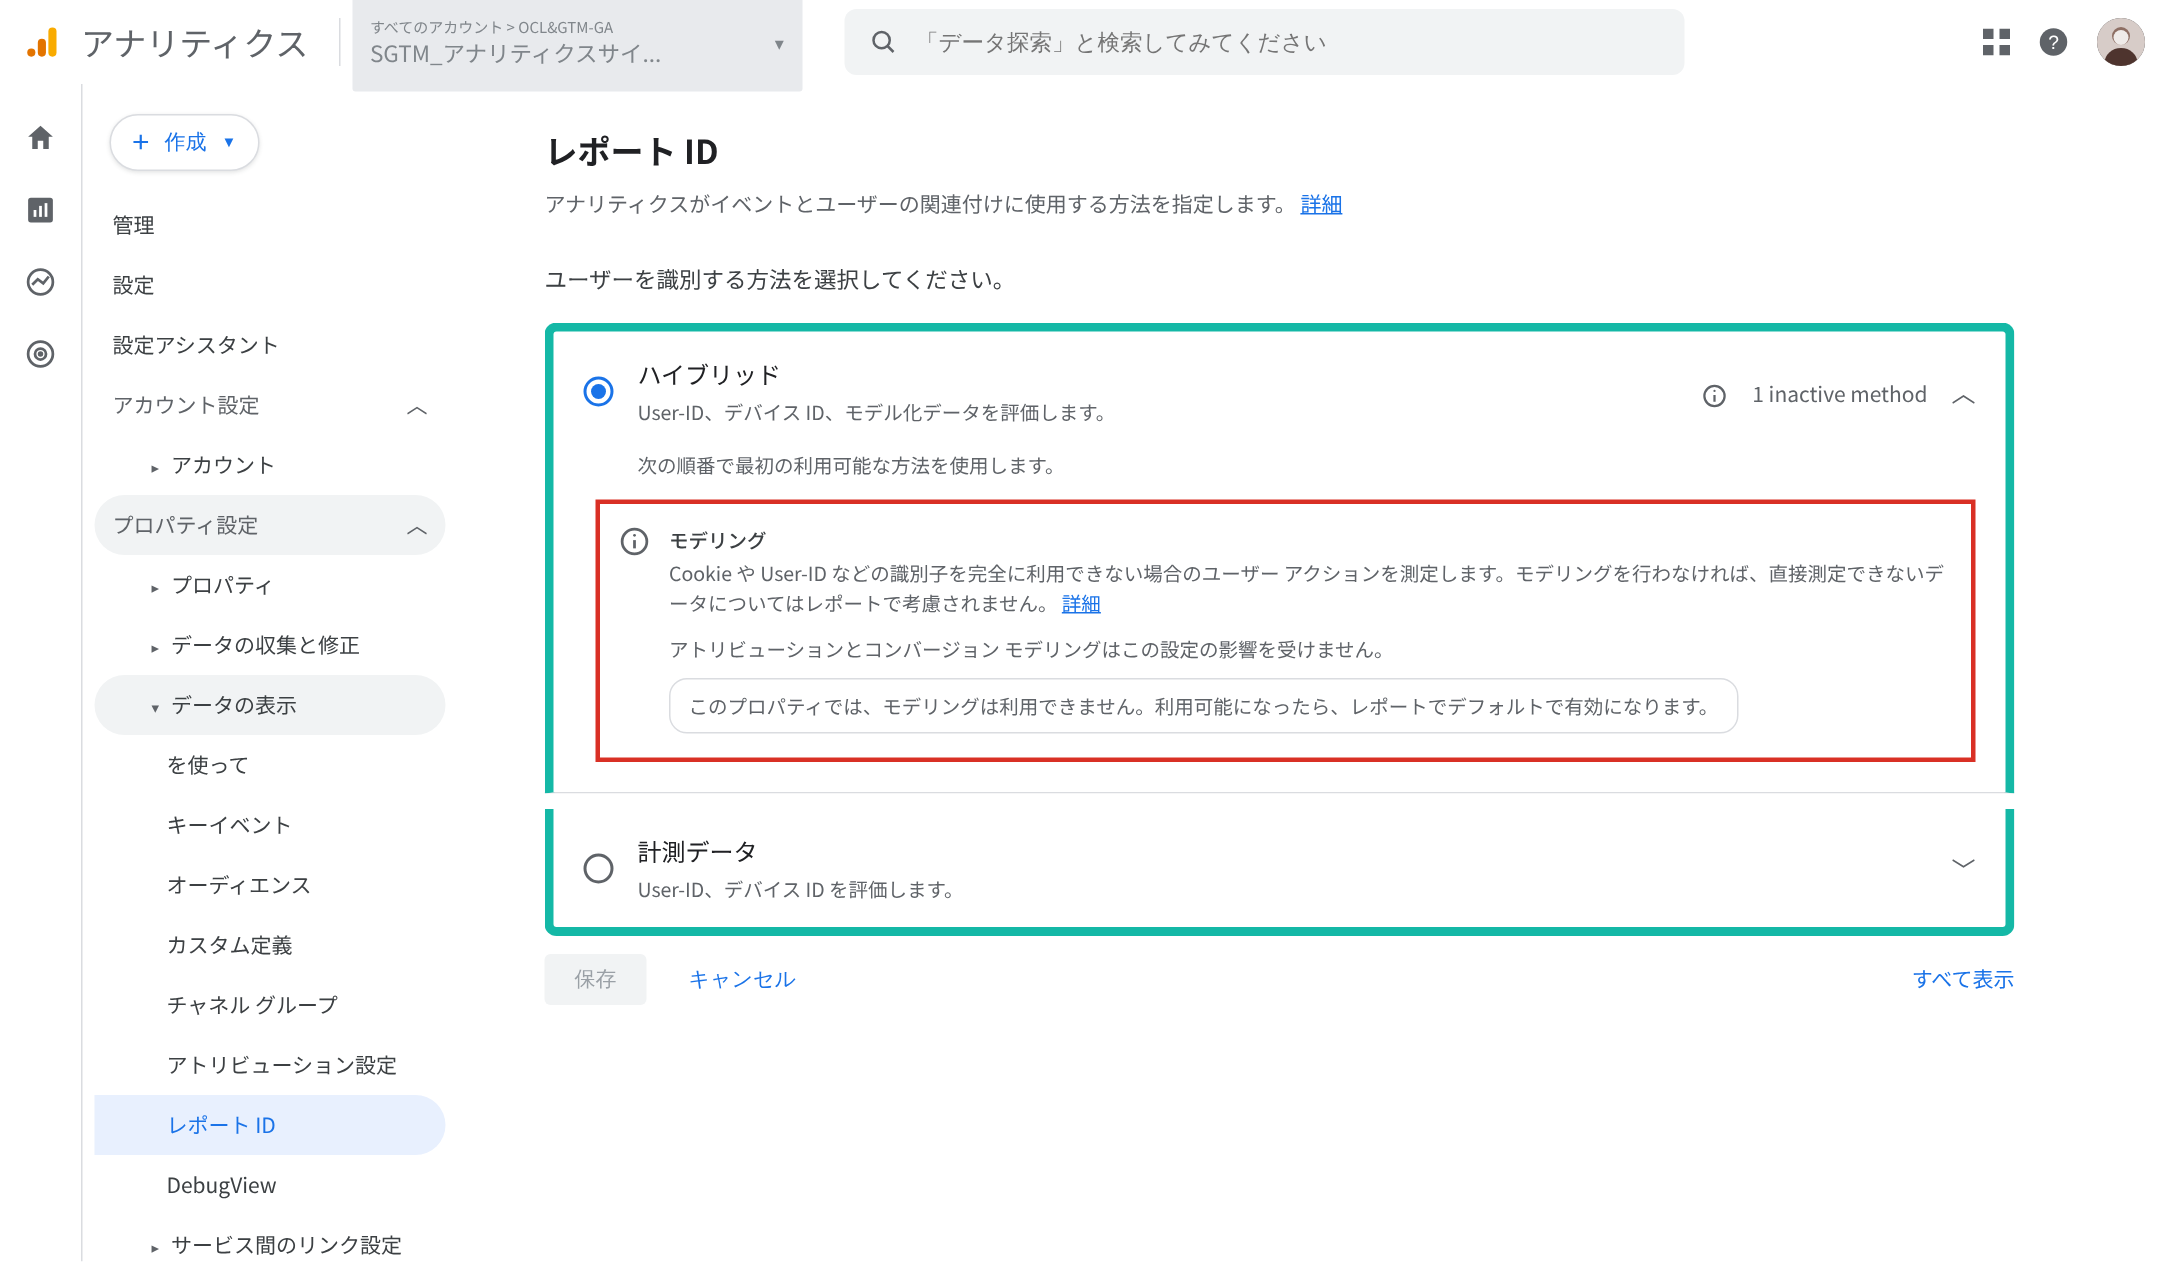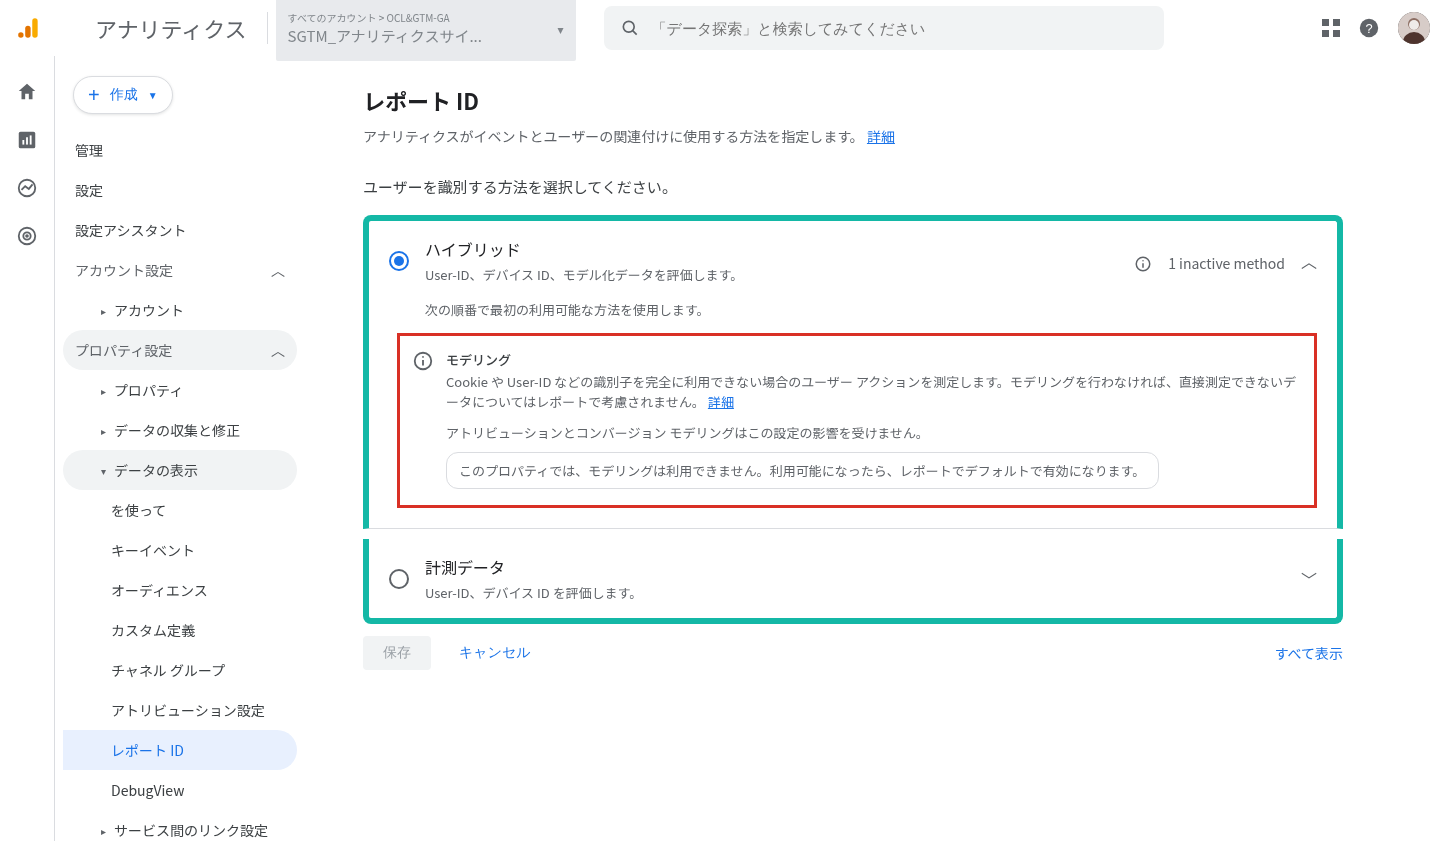--- a/index.html
+++ b/index.html
@@ -1,19 +1,19 @@
 <!DOCTYPE html>
 <html><head>
 <meta charset="utf-8">
 <style>
   * { box-sizing: border-box; margin: 0; padding: 0; }
   body { font-family: "Google Sans", "Noto Sans JP", Roboto, Arial, sans-serif; font-size: 14px; color: #3c4043; background: #fff; }
   .header { display: flex; align-items: center; height: 56px; padding: 0 16px; border-bottom: 0px solid #dadce0; }
   .logo { display: flex; align-items: center; margin-right: 12px; }
-  .brand { font-size: 22px; color: #5f6368; font-weight: 400; margin-right: 12px; margin-left: 41px; }
+  .brand { font-size: 22px; color: #5f6368; font-weight: 400; margin-right: 12px; }
   .divider-v { width: 1px; height: 32px; background: #dadce0; margin: 0 8px; }
   .account-box { background: #e8eaed; color: #80868b; padding: 15px 12px; border-radius: 2px; font-size: 12px; width: 300px; display: flex; align-items: center; justify-content: space-between; }
   .account-box .top { font-size: 10px; }
   .account-box .bot { font-size: 15px; white-space: nowrap; overflow: hidden; text-overflow: ellipsis; }
   .search-box { display: flex; align-items: center; background: #f1f3f4; border-radius: 8px; height: 44px; padding: 0 16px; margin-left: 28px; width: 560px; }
   .search-box input { border: none; background: transparent; outline: none; font-size: 15px; color: #5f6368; width: 100%; margin-left: 12px; }
   .header-right { margin-left: auto; display: flex; align-items: center; gap: 18px; }
   .icon-btn { display: inline-flex; align-items: center; justify-content: center; color: #5f6368; cursor: pointer; }
   .avatar { width: 32px; height: 32px; border-radius: 50%; background: #444; display: flex; align-items: center; justify-content: center; color: #fff; font-size: 12px; overflow:hidden;}
   .main-wrap { display: flex; height: calc(100vh - 56px); }

